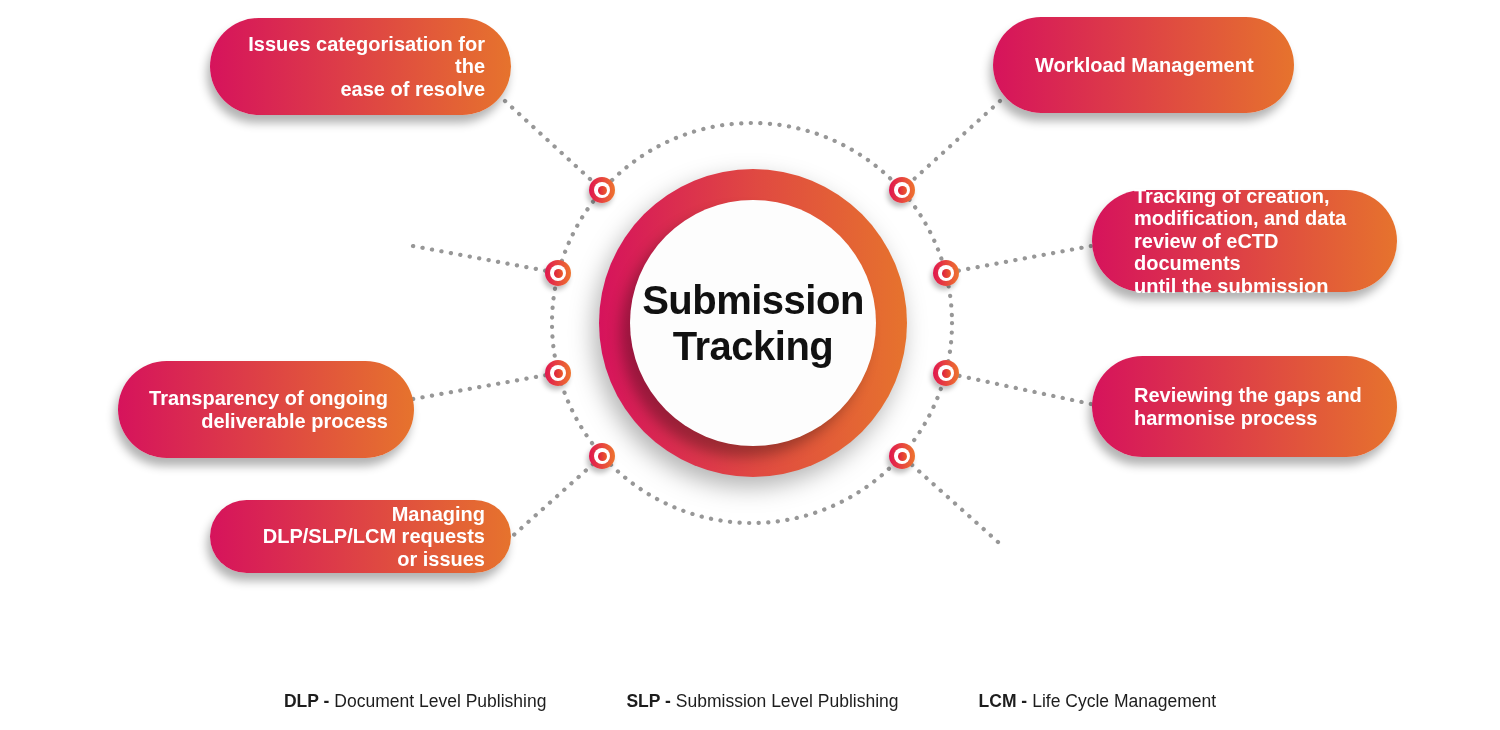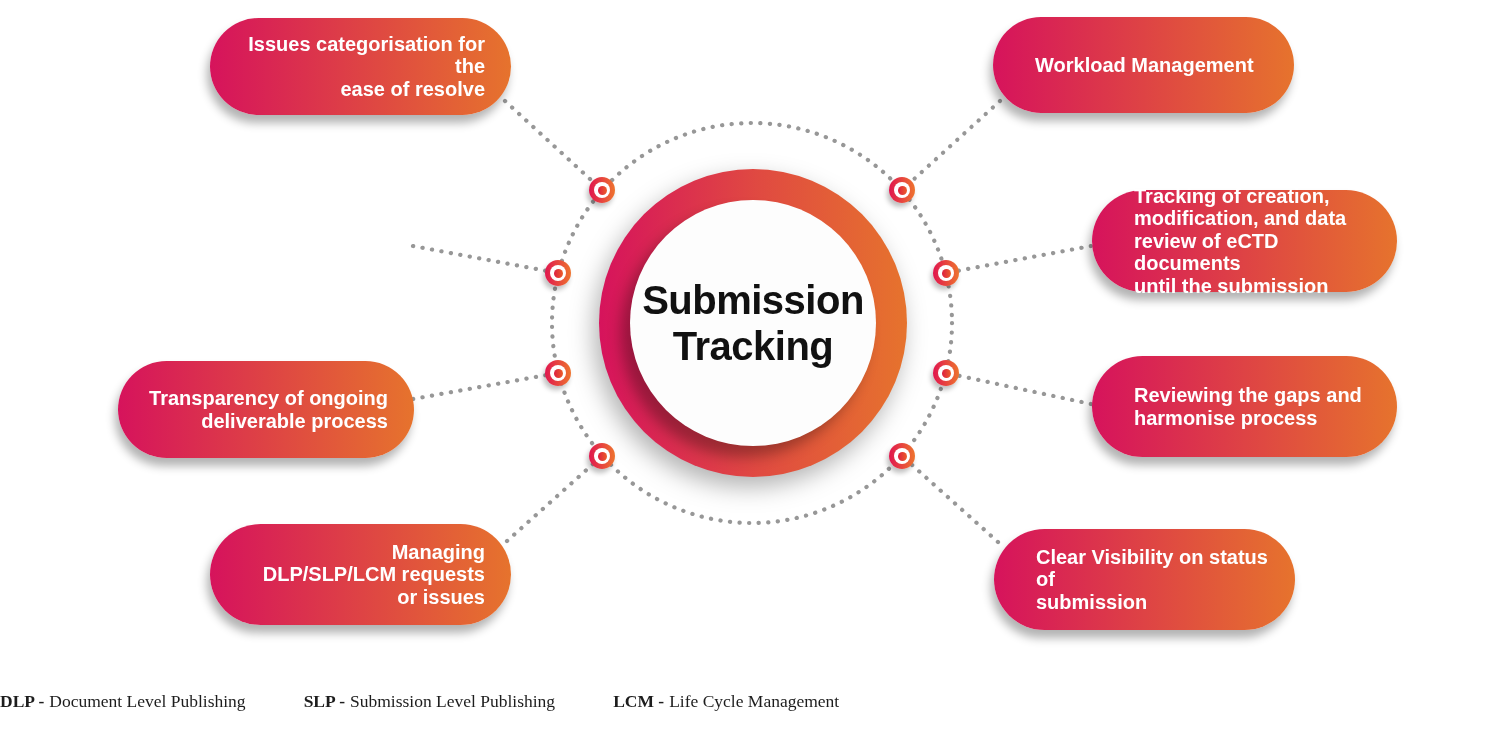--- a/index.html
+++ b/index.html
@@ -24,21 +24,21 @@
     white-space:pre-line;
     box-shadow:-3px 8px 10px rgba(0,0,0,0.30);
     box-sizing:border-box;
   }
   .pill.left{justify-content:flex-end;text-align:right;padding:8px 26px 8px 22px;}
   .pill.right{justify-content:flex-start;text-align:left;padding:8px 24px 8px 42px;}
 
   .p1{left:210px;top:18px;width:301px;height:97px;}
   .p2{left:118px;top:188px;width:296px;height:102px;}
   .p3{left:118px;top:361px;width:296px;height:97px;}
-  .p4{left:210px;top:524px;width:301px;height:101px;}
+  .p4{left:210px;top:500px;width:301px;height:73px;}
   .p5{left:993px;top:17px;width:301px;height:96px;}
   .p6{left:1092px;top:190px;width:305px;height:102px;}
   .p7{left:1092px;top:356px;width:305px;height:101px;}
   .p8{left:994px;top:529px;width:301px;height:101px;}
 
   
   .big-ring{
     position:absolute;left:599px;top:169px;width:308px;height:308px;border-radius:50%;
     background:linear-gradient(90deg,var(--pink,#d41359) 0%,#e04a41 52%,var(--orange,#e6732d) 100%);
     filter:drop-shadow(-5px 10px 12px rgba(0,0,0,0.30));
@@ -62,22 +62,22 @@
     box-shadow:-2px 4px 5px rgba(0,0,0,0.25);
   }
   .marker-white{width:16px;height:16px;border-radius:50%;background:#fff;
     display:flex;align-items:center;justify-content:center;}
   .marker-dot{width:9px;height:9px;border-radius:50%;
     background:linear-gradient(90deg,#dd2040 0%,#ec5d2a 100%);}
 
   
   .legend{
     position:absolute;left:0;top:691px;width:1500px;
-    display:flex;gap:58px;
-    font-size:17.5px;color:#1d1d1d;line-height:21px;font-family:Liberation Serif, serif;
+    display:flex;justify-content:center;gap:80px;
+    font-size:17.5px;color:#1d1d1d;line-height:21px;
   }
   .legend .abbr{font-weight:700;margin-right:5px;}
 </style>
 </head>
 <body>
 
 <div class="stage">
 
   <svg class="wires" viewBox="0 0 1500 730" aria-hidden="true">
     <circle class="dotline" cx="752" cy="323" r="200"></circle>
@@ -99,22 +99,20 @@
 DLP/SLP/LCM requests
 or issues</div>
 
   <div class="pill right p5">Workload Management</div>
   <div class="pill right p7">Reviewing the gaps and
 harmonise process</div>
   <div class="pill right p6">Tracking of creation,
 modification, and data
 review of eCTD documents
 until the submission</div>
-  <div class="pill right p8">Clear Visibility on status of
-submission</div>
 
   <div class="big-ring">
     <div class="big-inner">
       <div class="hub-title">Submission
 Tracking</div>
     </div>
   </div>
 
   <div class="marker" style="left:589px;top:177px">
       <div class="marker-white">

